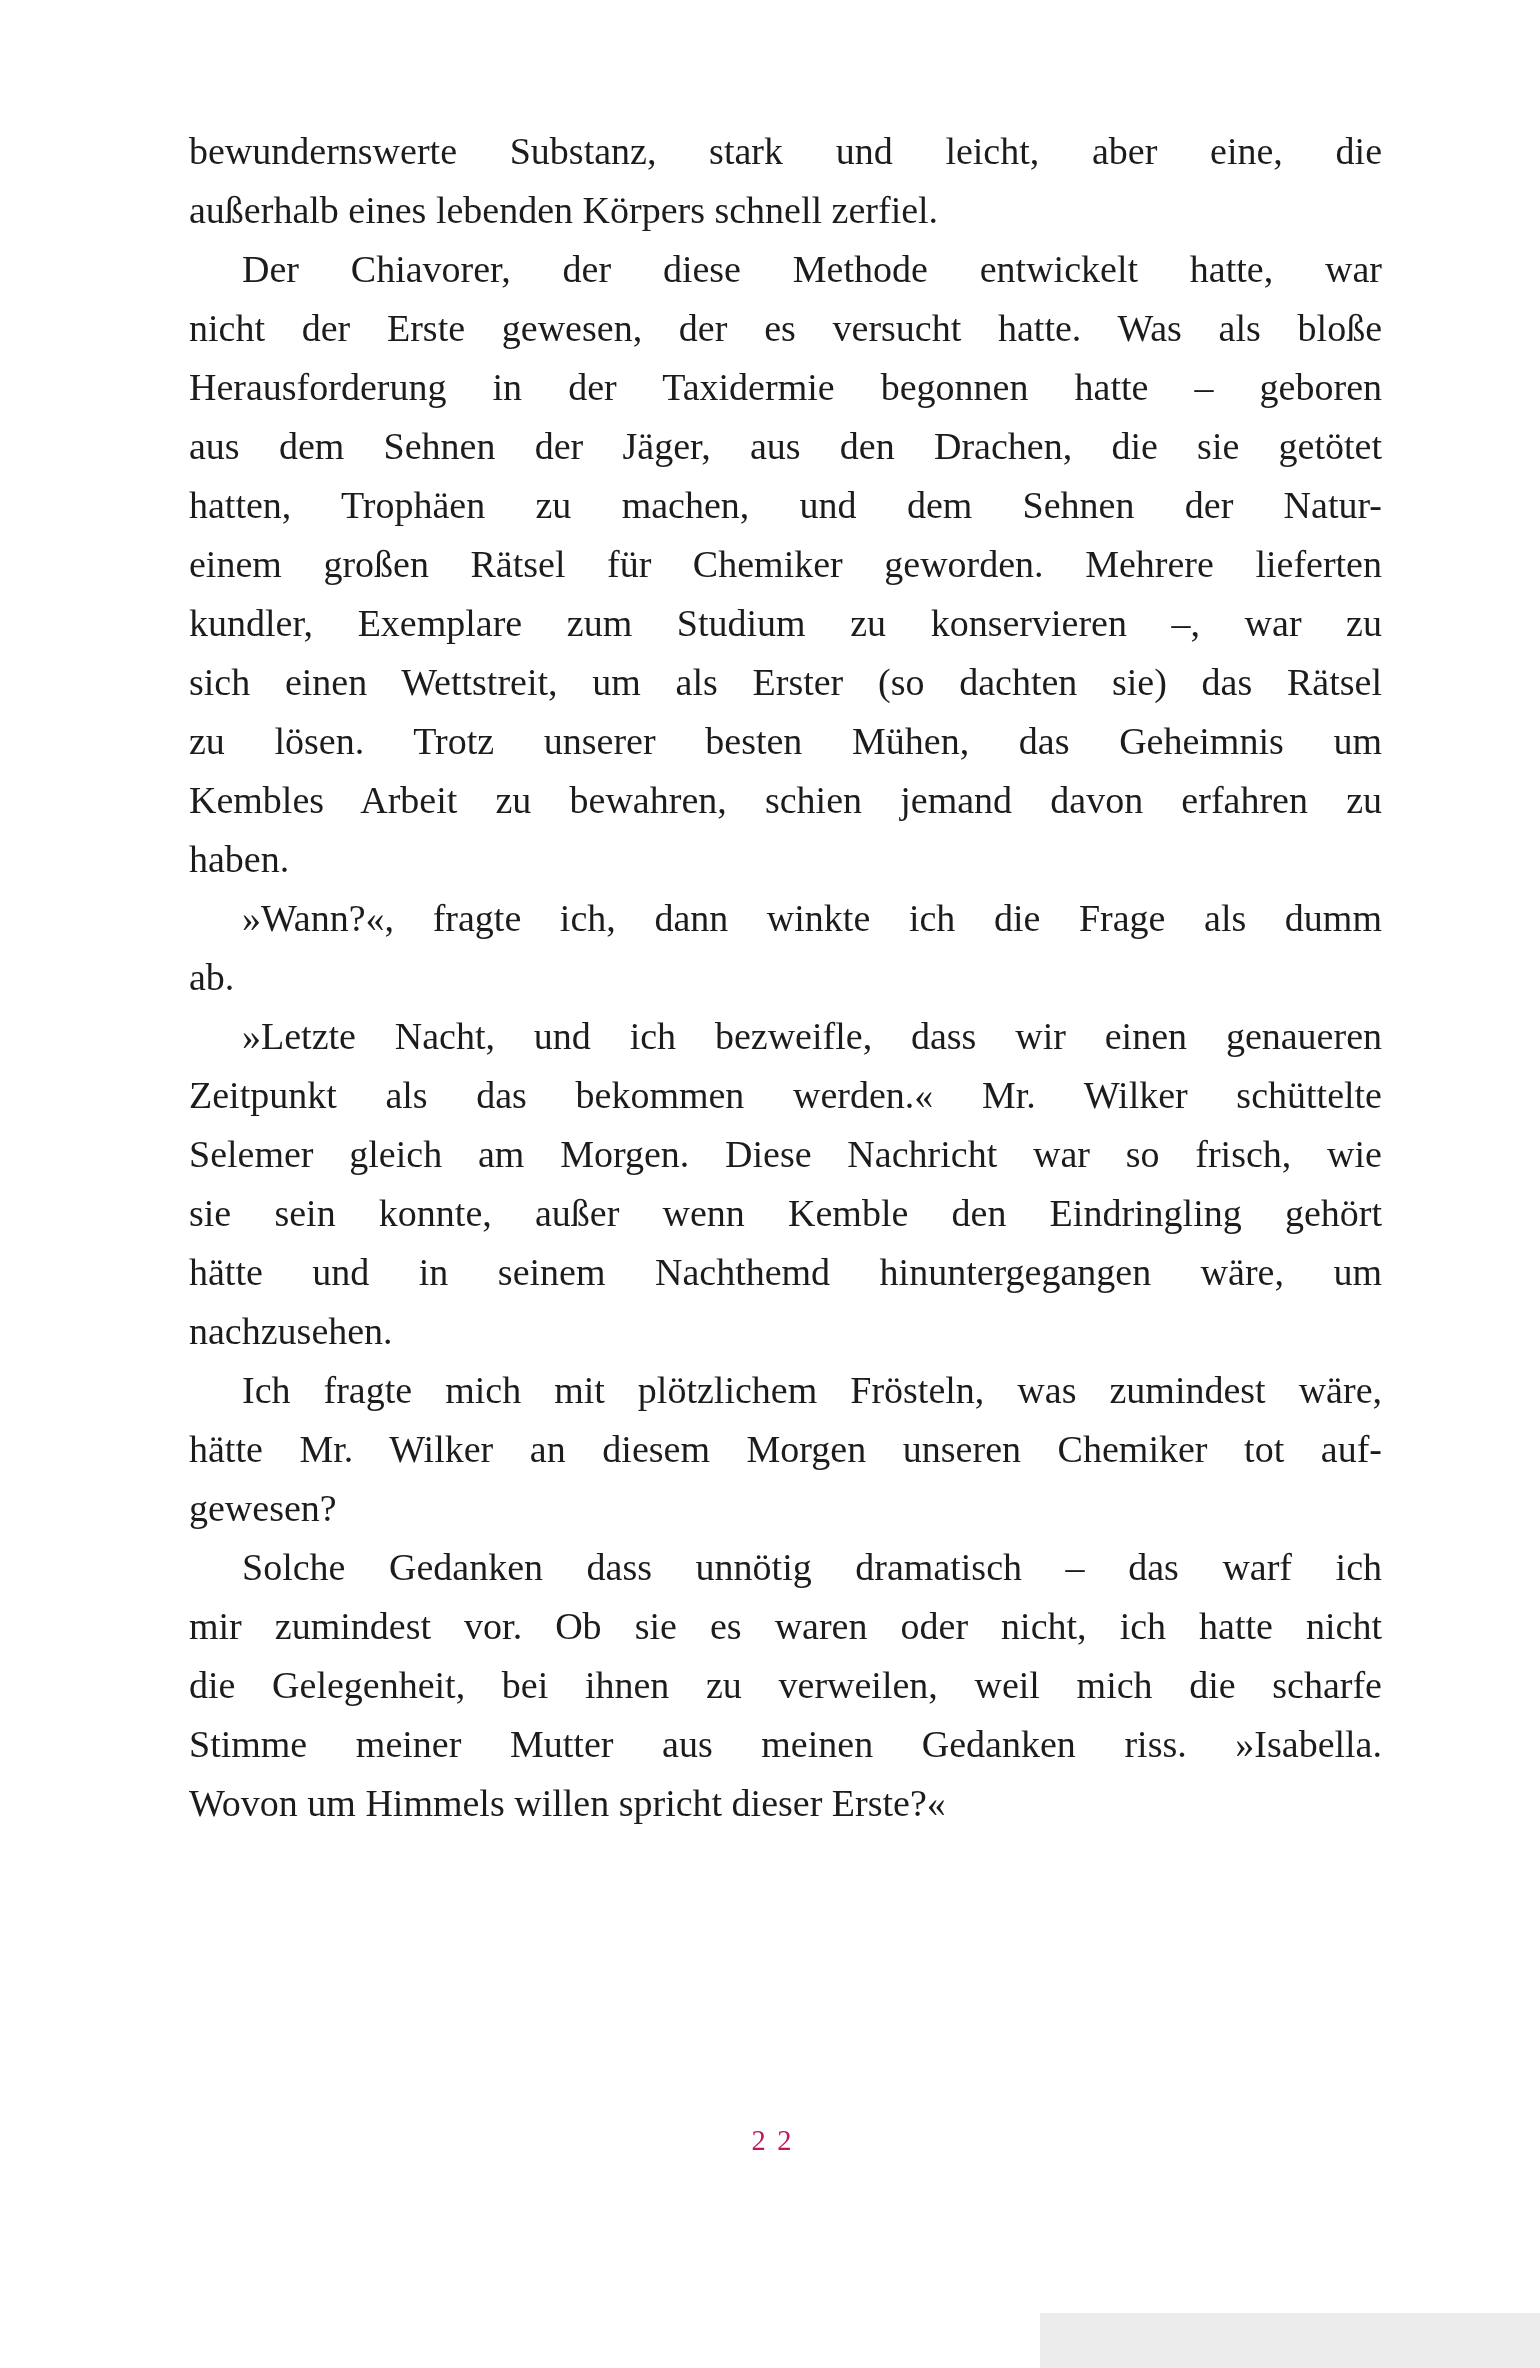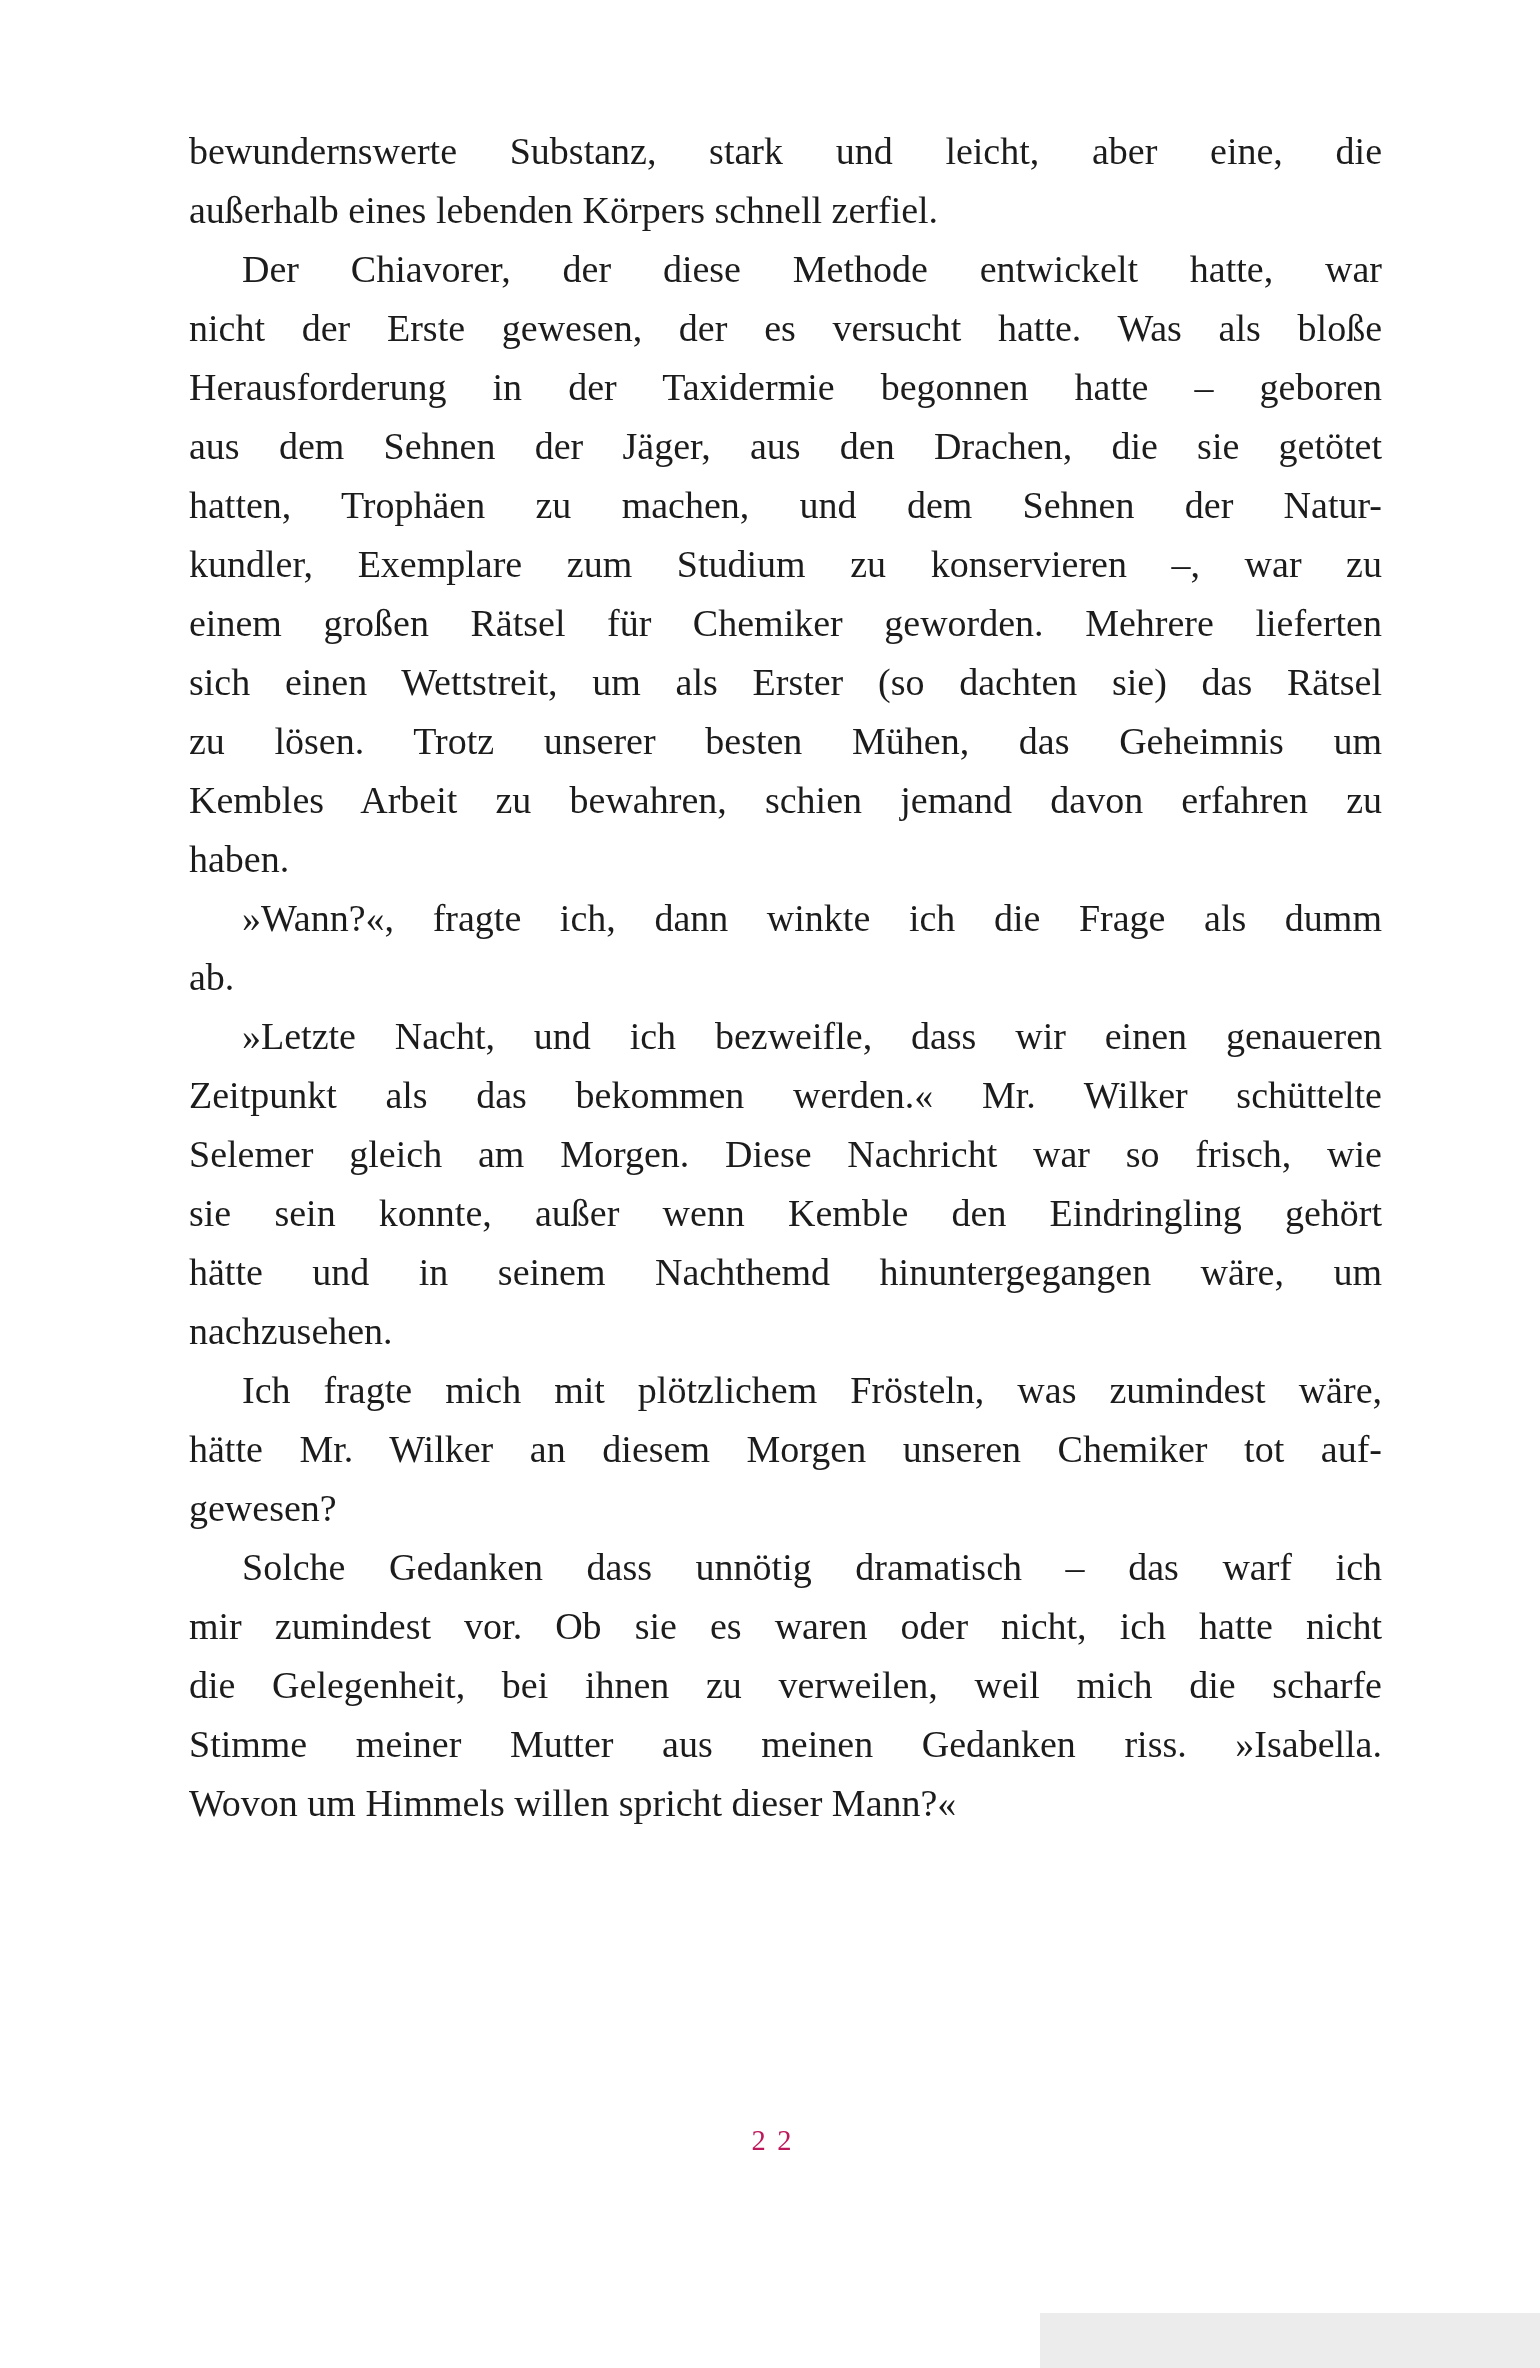--- a/index.html
+++ b/index.html
@@ -73,22 +73,22 @@
       <div class="paragraph">
         <div class="line just">bewundernswerte Substanz, stark und leicht, aber eine, die</div>
         <div class="line">außerhalb eines lebenden Körpers schnell zerfiel.</div>
       </div>
       <div class="paragraph">
         <div class="line just indent">Der Chiavorer, der diese Methode entwickelt hatte, war</div>
         <div class="line just">nicht der Erste gewesen, der es versucht hatte. Was als bloße</div>
         <div class="line just">Herausforderung in der Taxidermie begonnen hatte – geboren</div>
         <div class="line just">aus dem Sehnen der Jäger, aus den Drachen, die sie getötet</div>
         <div class="line just">hatten, Trophäen zu machen, und dem Sehnen der Natur-</div>
+        <div class="line just">einem großen Rätsel für Chemiker geworden. Mehrere lieferten</div>
         <div class="line just">kundler, Exemplare zum Studium zu konservieren –, war zu</div>
-        <div class="line just">einem großen Rätsel für Chemiker geworden. Mehrere lieferten</div>
         <div class="line just">sich einen Wettstreit, um als Erster (so dachten sie) das Rätsel</div>
         <div class="line just">zu lösen. Trotz unserer besten Mühen, das Geheimnis um</div>
         <div class="line just">Kembles Arbeit zu bewahren, schien jemand davon erfahren zu</div>
         <div class="line">haben.</div>
       </div>
       <div class="paragraph">
         <div class="line just indent">»Wann?«, fragte ich, dann winkte ich die Frage als dumm</div>
         <div class="line">ab.</div>
       </div>
       <div class="paragraph">
@@ -102,21 +102,21 @@
       <div class="paragraph">
         <div class="line just indent">Ich fragte mich mit plötzlichem Frösteln, was zumindest wäre,</div>
         <div class="line just">hätte Mr. Wilker an diesem Morgen unseren Chemiker tot auf-</div>
         <div class="line">gewesen?</div>
       </div>
       <div class="paragraph">
         <div class="line just indent">Solche Gedanken dass unnötig dramatisch – das warf ich</div>
         <div class="line just">mir zumindest vor. Ob sie es waren oder nicht, ich hatte nicht</div>
         <div class="line just">die Gelegenheit, bei ihnen zu verweilen, weil mich die scharfe</div>
         <div class="line just">Stimme meiner Mutter aus meinen Gedanken riss. »Isabella.</div>
-        <div class="line">Wovon um Himmels willen spricht dieser Mann?«</div>
+        <div class="line">Wovon um Himmels willen spricht dieser Erste?«</div>
       </div>
     </div>
 
   <div class="page-number">22</div>
 
   <div class="corner-strip"></div>
 
 </div>
 
 

